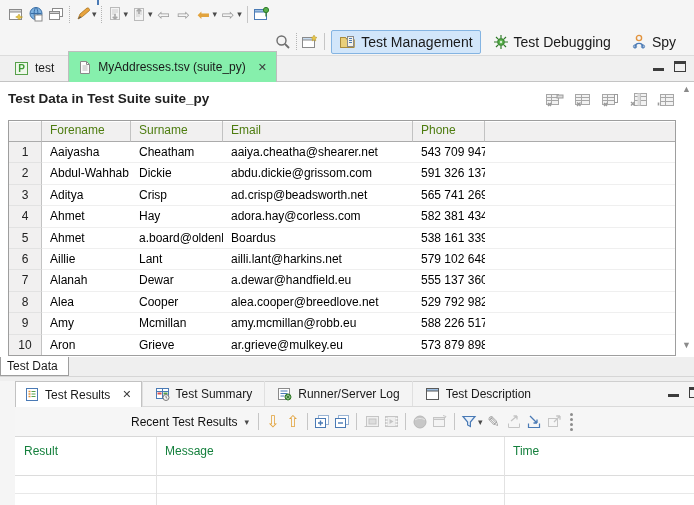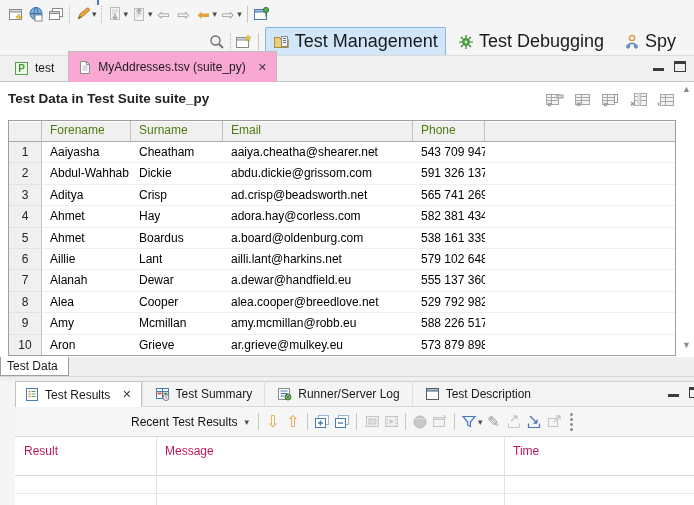--- a/index.html
+++ b/index.html
@@ -22,28 +22,28 @@
 
   
   #toolbar1 { position: absolute; left: 0; top: 0; width: 694px; height: 28px;
     display: flex; align-items: center; padding-left: 6px; background: #f5f5f5; }
   #artifact-tick { position: absolute; left: 97px; top: 0; width: 2px; height: 5px; background: #4a7ab5; }
 
   
   #toolbar2 { position: absolute; left: 0; top: 28px; width: 694px; height: 27px;
     display: flex; align-items: center; justify-content: flex-end; padding-right: 8px; background: #f5f5f5; }
   .persp-btn { display: flex; align-items: center; gap: 5px; padding: 3px 7px; margin: 0 2px;
-    border: 1px solid transparent; border-radius: 2px; font-size: 18px; cursor: default; }
+    border: 1px solid transparent; border-radius: 2px; font-size: 14px; cursor: default; }
   .persp-btn.selected { background: #d2e6fa; border-color: #84b4e2; }
 
   
   #tabbar { position: absolute; left: 0; top: 55px; width: 694px; height: 27px;
     background: #f0f0f0; border-top: 1px solid #dcdcdc; border-bottom: 1px solid #c4c4c4; display: flex; align-items: flex-end; }
   .etab { display: flex; align-items: center; gap: 6px; height: 26px; padding: 0 14px; font-size: 12px; }
-  .etab.active { background: #f9a8d4; border: 1px solid #bdbdbd; border-bottom: none; height: 27px; margin-bottom: -1px; padding: 15px 9px; margin-top: 12px; }
+  .etab.active { background: #86efac; border: 1px solid #bdbdbd; border-bottom: none; height: 27px; margin-bottom: -1px; padding: 15px 9px; margin-top: 12px; }
   .close-x { font-size: 11px; color: #3c3c3c; margin-left: 6px; }
   .winbtns { position: absolute; right: 8px; top: 5px; display: flex; gap: 10px; align-items: center; }
   .min-ic { width: 11px; height: 9px; border-bottom: 3px solid #3c3c3c; }
   .max-ic { width: 12px; height: 11px; border: 1px solid #3c3c3c; border-top: 3px solid #3c3c3c; }
 
   
   #editor { position: absolute; left: 0; top: 82px; width: 694px; height: 295px; background: #ffffff; }
   #editor-title { position: absolute; left: 8px; top: 9px; font-size: 13.5px; font-weight: bold; color: #222; }
   #title-icons { position: absolute; right: 18px; top: 10px; display: flex; gap: 9px; }
   #title-icons svg { opacity: .75; }
@@ -89,21 +89,21 @@
   #recent-dropdown { display: flex; align-items: center; gap: 8px; padding: 2px 4px; font-size: 12px; color: #111; }
   .bp-glyph { font-size: 16px; line-height: 1; }
   .dim { opacity: .45; }
   .dots { display: flex; flex-direction: column; gap: 2px; margin-left: 6px; }
   .dots i { width: 3px; height: 3px; border-radius: 50%; background: #8c8c8c; }
 
   
   #results { position: absolute; left: 0; top: 56px; width: 694px; height: 68px; background: #fff; }
   #results .vline { position: absolute; top: 0; bottom: 0; width: 1px; background: #e2e2e2; }
   #results-head { display: grid; grid-template-columns: 141px 348px 1fr; height: 39px; border-bottom: 1px solid #dcdcdc; }
-  #results-head > div { padding: 7px 0 0 9px; font-size: 12px; color: #be185d; }
+  #results-head > div { padding: 7px 0 0 9px; font-size: 12px; color: #15803d; }
   .rrow { height: 18px; border-bottom: 1px solid #e8e8e8; }
 </style>
 </head>
 <body>
 
 <div id="toolbar1">
   <span class="ic">
     <svg width="16" height="16">
         <rect x="1.5" y="3.5" width="12" height="10" fill="#fff" stroke="#8a8a8a"></rect>
         <rect x="1.5" y="3.5" width="12" height="2.5" fill="#d8d8d8" stroke="#8a8a8a"></rect>
@@ -321,22 +321,22 @@
           <div class="tcell num">4</div>
           <div class="tcell">Ahmet</div>
           <div class="tcell">Hay</div>
           <div class="tcell">adora.hay@corless.com</div>
           <div class="tcell">582 381 4345</div>
           <div class="tcell"></div>
         </div>
         <div class="trow">
           <div class="tcell num">5</div>
           <div class="tcell">Ahmet</div>
+          <div class="tcell">a.board@oldenburg.com</div>
           <div class="tcell">Boardus</div>
-          <div class="tcell">a.board@oldenburg.com</div>
           <div class="tcell">538 161 3394</div>
           <div class="tcell"></div>
         </div>
         <div class="trow">
           <div class="tcell num">6</div>
           <div class="tcell">Aillie</div>
           <div class="tcell">Lant</div>
           <div class="tcell">ailli.lant@harkins.net</div>
           <div class="tcell">579 102 6482</div>
           <div class="tcell"></div>

